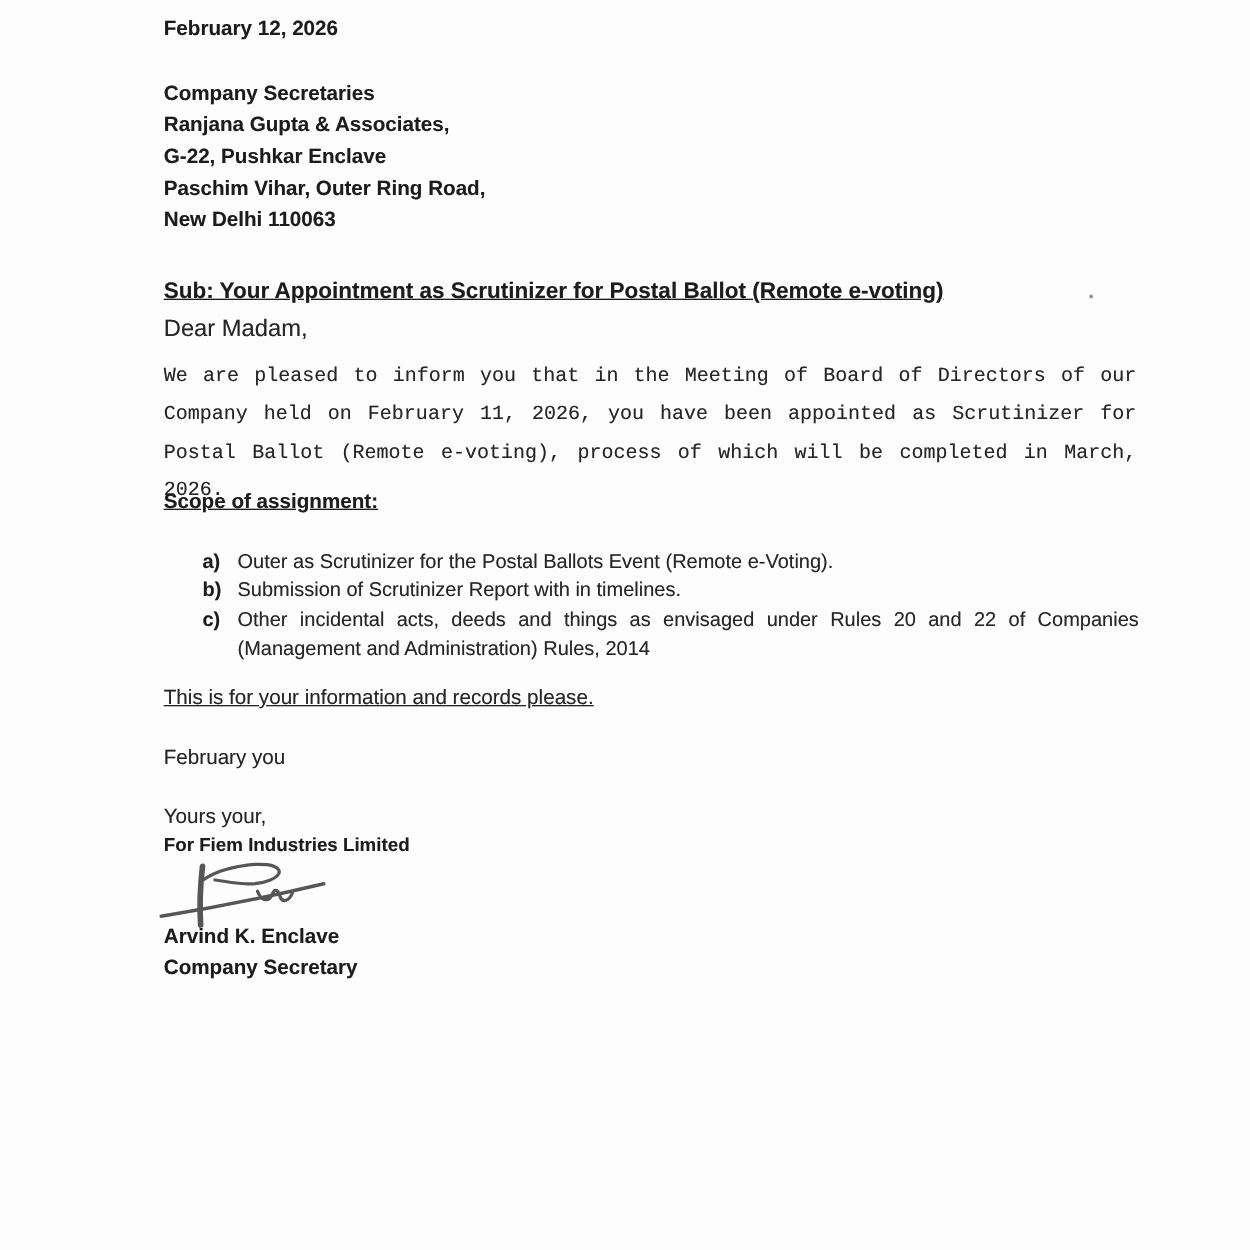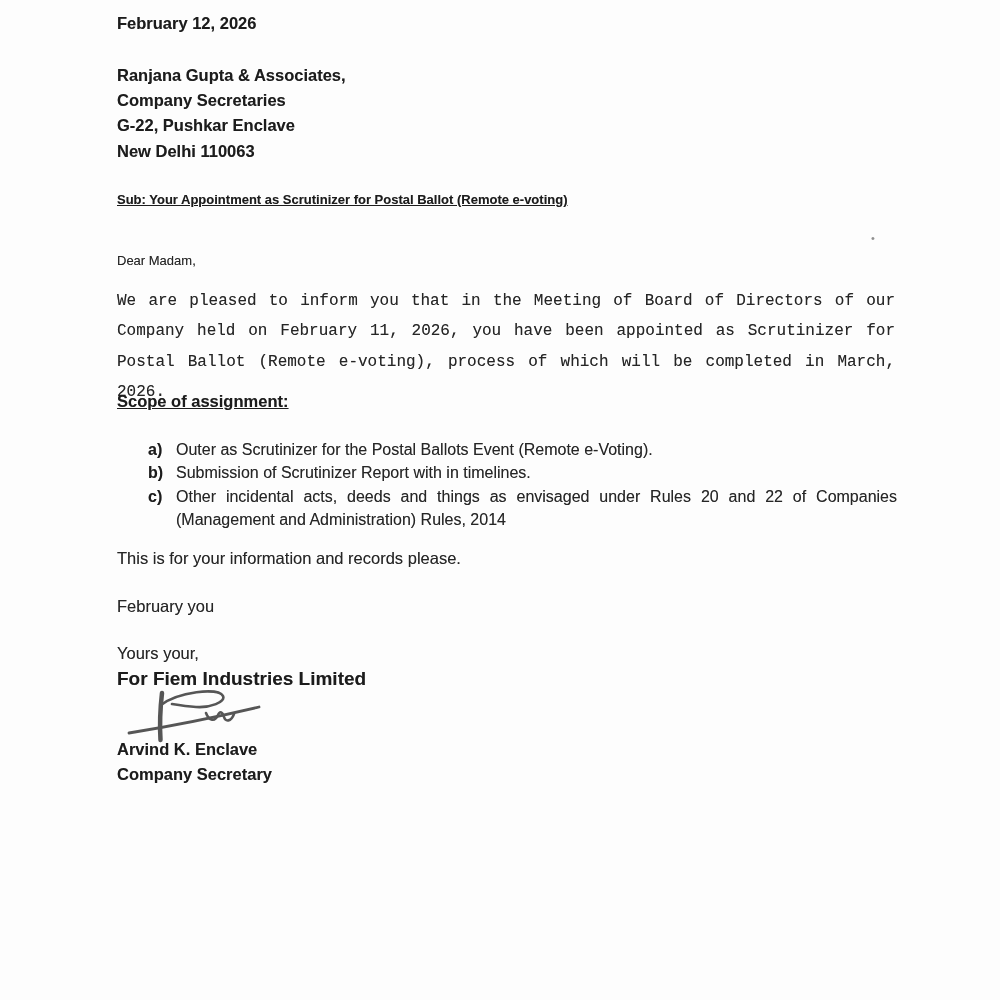--- a/index.html
+++ b/index.html
@@ -11,63 +11,64 @@
     position: relative;
     width: 1000px;
     height: 1000px;
     background: #fdfdfd;
     font-family: "Liberation Sans", sans-serif;
     color: #262626;
     overflow: hidden;
   }
   .blk { position: absolute; left: 117px; margin: 0; }
   .bold { font-weight: bold; color: #1c1c1c; }
-  .scan { text-shadow: 0 0 0.5px rgba(30,30,30,0.4); }
+  .scan { text-shadow: 0 0 0.5px rgba(30,30,30,0.4); margin-left: 14px; }
 
   .date       { top: 14px;  font-size: 16.5px; }
   .address    { top: 63px;  font-size: 16.5px; line-height: 25.2px; }
   .address p  { margin: 0; }
-  .subject    { top: 192px; font-size: 13px; text-decoration: underline; }
-  .salutation { top: 253px; font-size: 13px; }
+  .subject    { top: 222px; font-size: 18px; text-decoration: underline; }
+  .salutation { top: 253px; font-size: 19px; }
   .bodypar    { top: 286px; width: 778px; font-size: 16px; line-height: 30.4px; text-align: justify; font-family: Liberation Mono, monospace; }
   .scopehead  { top: 392px; font-size: 16.5px; text-decoration: underline; }
 
   .scopelist  { top: 438px; width: 780px; font-size: 16px; }
   .scopelist .li { display: flex; line-height: 23.4px; }
   .scopelist .marker { flex: 0 0 28px; margin-left: 31px; font-weight: bold; color: #1c1c1c; }
   .scopelist .li-text { flex: 1; }
   .scopelist .justify { text-align: justify; }
 
-  .note       { top: 549px; font-size: 16.5px; }
+  .note       { top: 549px; font-size: 16.5px; text-decoration: underline; }
   .thanks     { top: 597px; font-size: 16.5px; }
   .valediction{ top: 644px; font-size: 16.5px; }
-  .company    { top: 668px; font-size: 19px; }
+  .company    { top: 668px; font-size: 15px; }
   .signature  { position: absolute; left: 126px; top: 688px; width: 140px; height: 58px; }
   .sig-name   { top: 740px; font-size: 16.5px; }
   .sig-title  { top: 765px; font-size: 16.5px; }
 
   .speck {
     position: absolute;
     left: 871px;
     top: 232px;
     font-size: 11px;
     color: #8f8f8f;
   }
 </style>
 </head>
 <body>
 
 <div class="page">
 
   <p class="blk date bold scan">February 12, 2026</p>
 
   <div class="blk address bold scan">
+    <p>Company Secretaries</p>
     <p>Ranjana Gupta &amp; Associates,</p>
-    <p>Company Secretaries</p>
     <p>G-22, Pushkar Enclave</p>
+    <p>Paschim Vihar, Outer Ring Road,</p>
     <p>New Delhi 110063</p>
   </div>
 
   <p class="blk subject bold scan">Sub: Your Appointment as Scrutinizer for Postal Ballot (Remote e-voting)</p>
 
   <p class="blk salutation scan">Dear Madam,</p>
 
   <p class="blk bodypar scan">We are pleased to inform you that in the Meeting of Board of Directors of our Company held on February 11, 2026, you have been appointed as Scrutinizer for Postal Ballot (Remote e-voting), process of which will be completed in March, 2026.</p>
 
   <p class="blk scopehead bold scan">Scope of assignment:</p>

